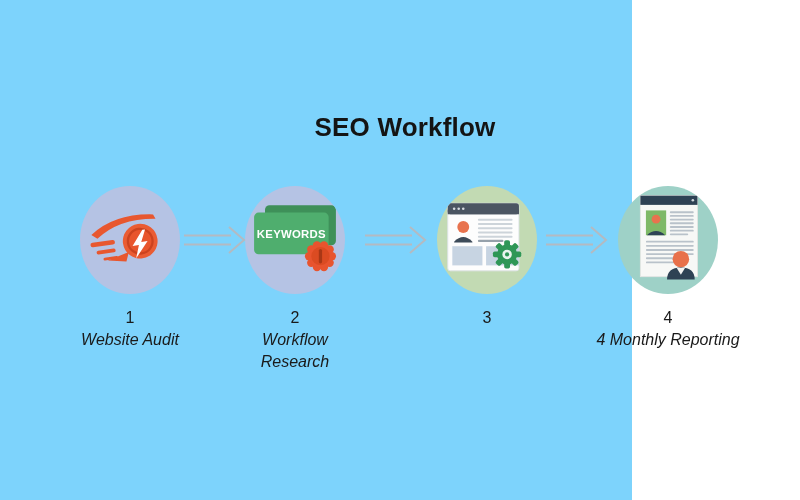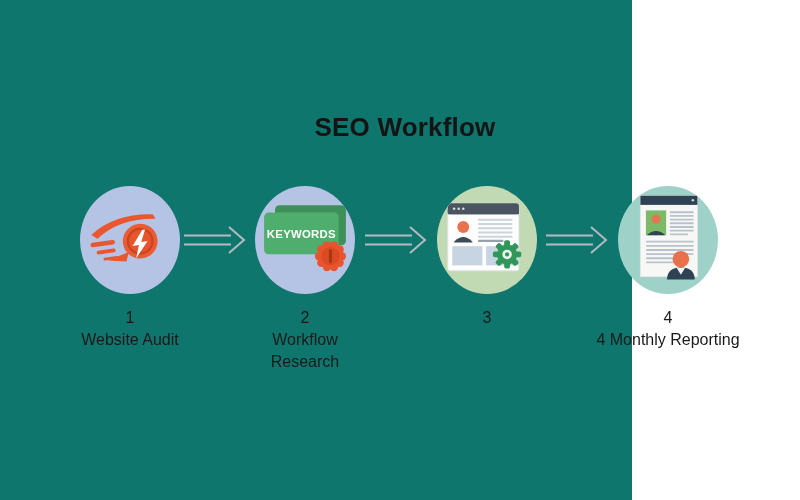--- a/index.html
+++ b/index.html
@@ -1,37 +1,37 @@
 <!DOCTYPE html>
 <html><head>
 <meta charset="utf-8">
 <style>
   html,body{margin:0;padding:0;}
   body{
     width:800px;height:500px;background:#ffffff;overflow:hidden;
     font-family:"Liberation Sans", sans-serif;
   }
-  .canvas{position:relative;width:632px;height:500px;background:#0f766e;}
+  .canvas{position:relative;width:632px;height:500px;background:#7dd3fc;}
   .title{
     position:absolute;top:112px;left:0;width:810px;margin:0;
     text-align:center;font-size:26px;font-weight:bold;color:#141414;
     letter-spacing:0.2px;
   }
   .step{position:absolute;top:186px;width:180px;}
   .step-1{left:40px;}
-  .step-2{left:215px;}
+  .step-2{left:205px;}
   .step-3{left:397px;}
   .step-4{left:578px;}
   .circle{
     width:100px;height:108px;border-radius:50%;margin:0 auto;
     display:flex;align-items:center;justify-content:center;overflow:hidden;
   }
   .step-label{margin-top:13px;text-align:center;color:#1a1a1a;}
   .step-num{font-size:16px;font-weight:500;line-height:22px;}
-  .step-name{font-size:16px;font-weight:500;line-height:22px;white-space:nowrap;}
+  .step-name{font-size:16px;font-weight:500;line-height:22px;white-space:nowrap;font-style:italic;}
   .step-name.wrap{white-space:normal;max-width:90px;margin:0 auto;}
   .arrow{position:absolute;top:226px;width:64px;height:28px;}
   .arrow-1{left:184px;}
   .arrow-2{left:365px;}
   .arrow-3{left:546px;}
 </style>
 </head>
 <body>
 
 <div class="canvas">

